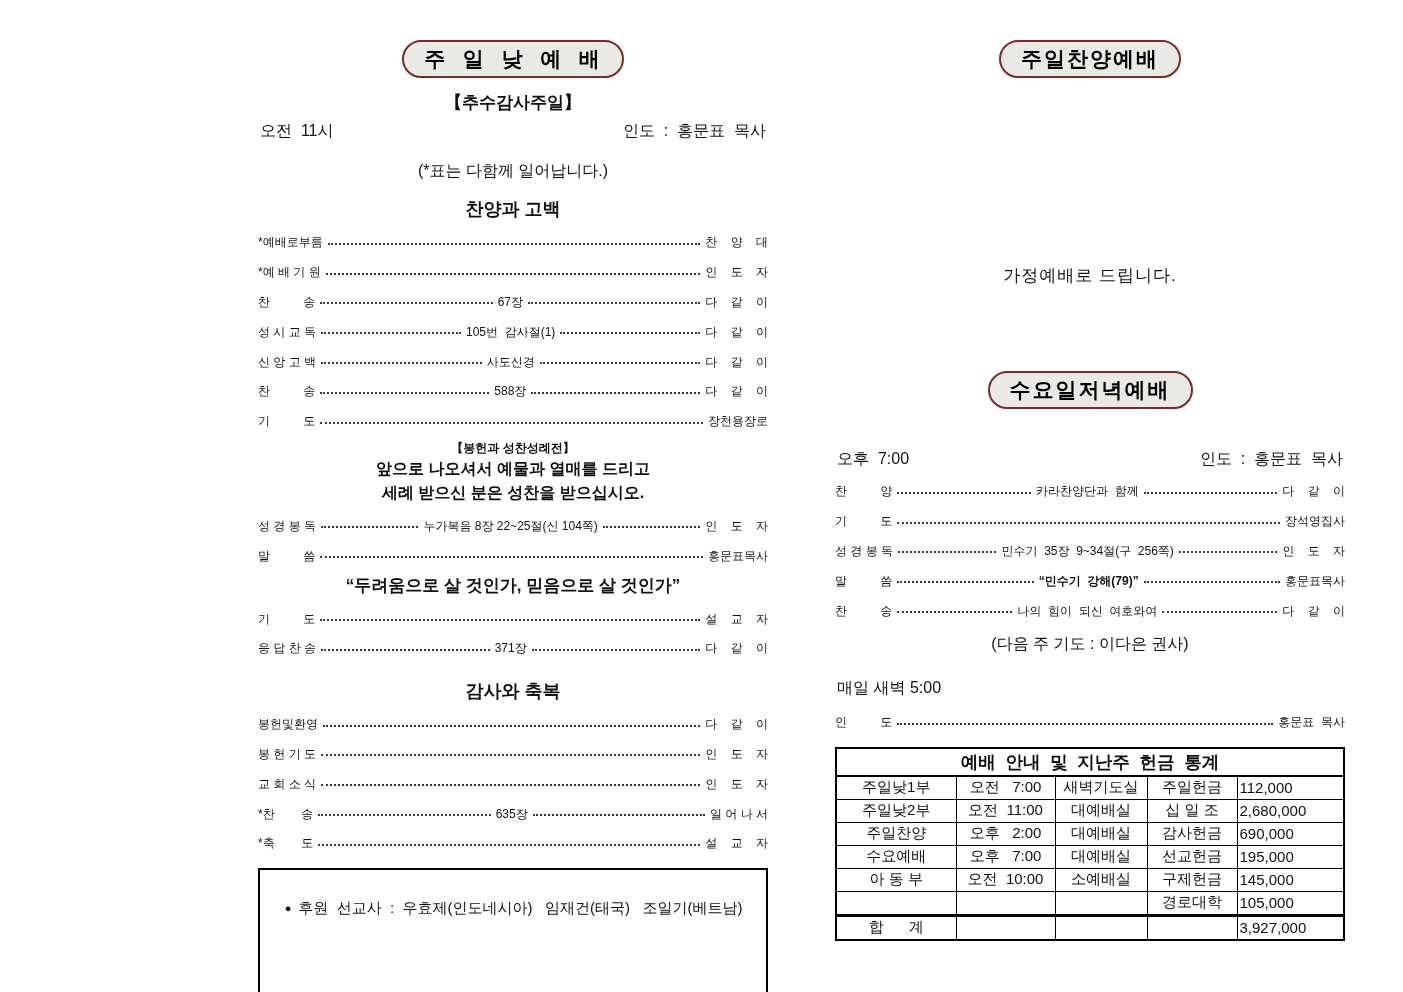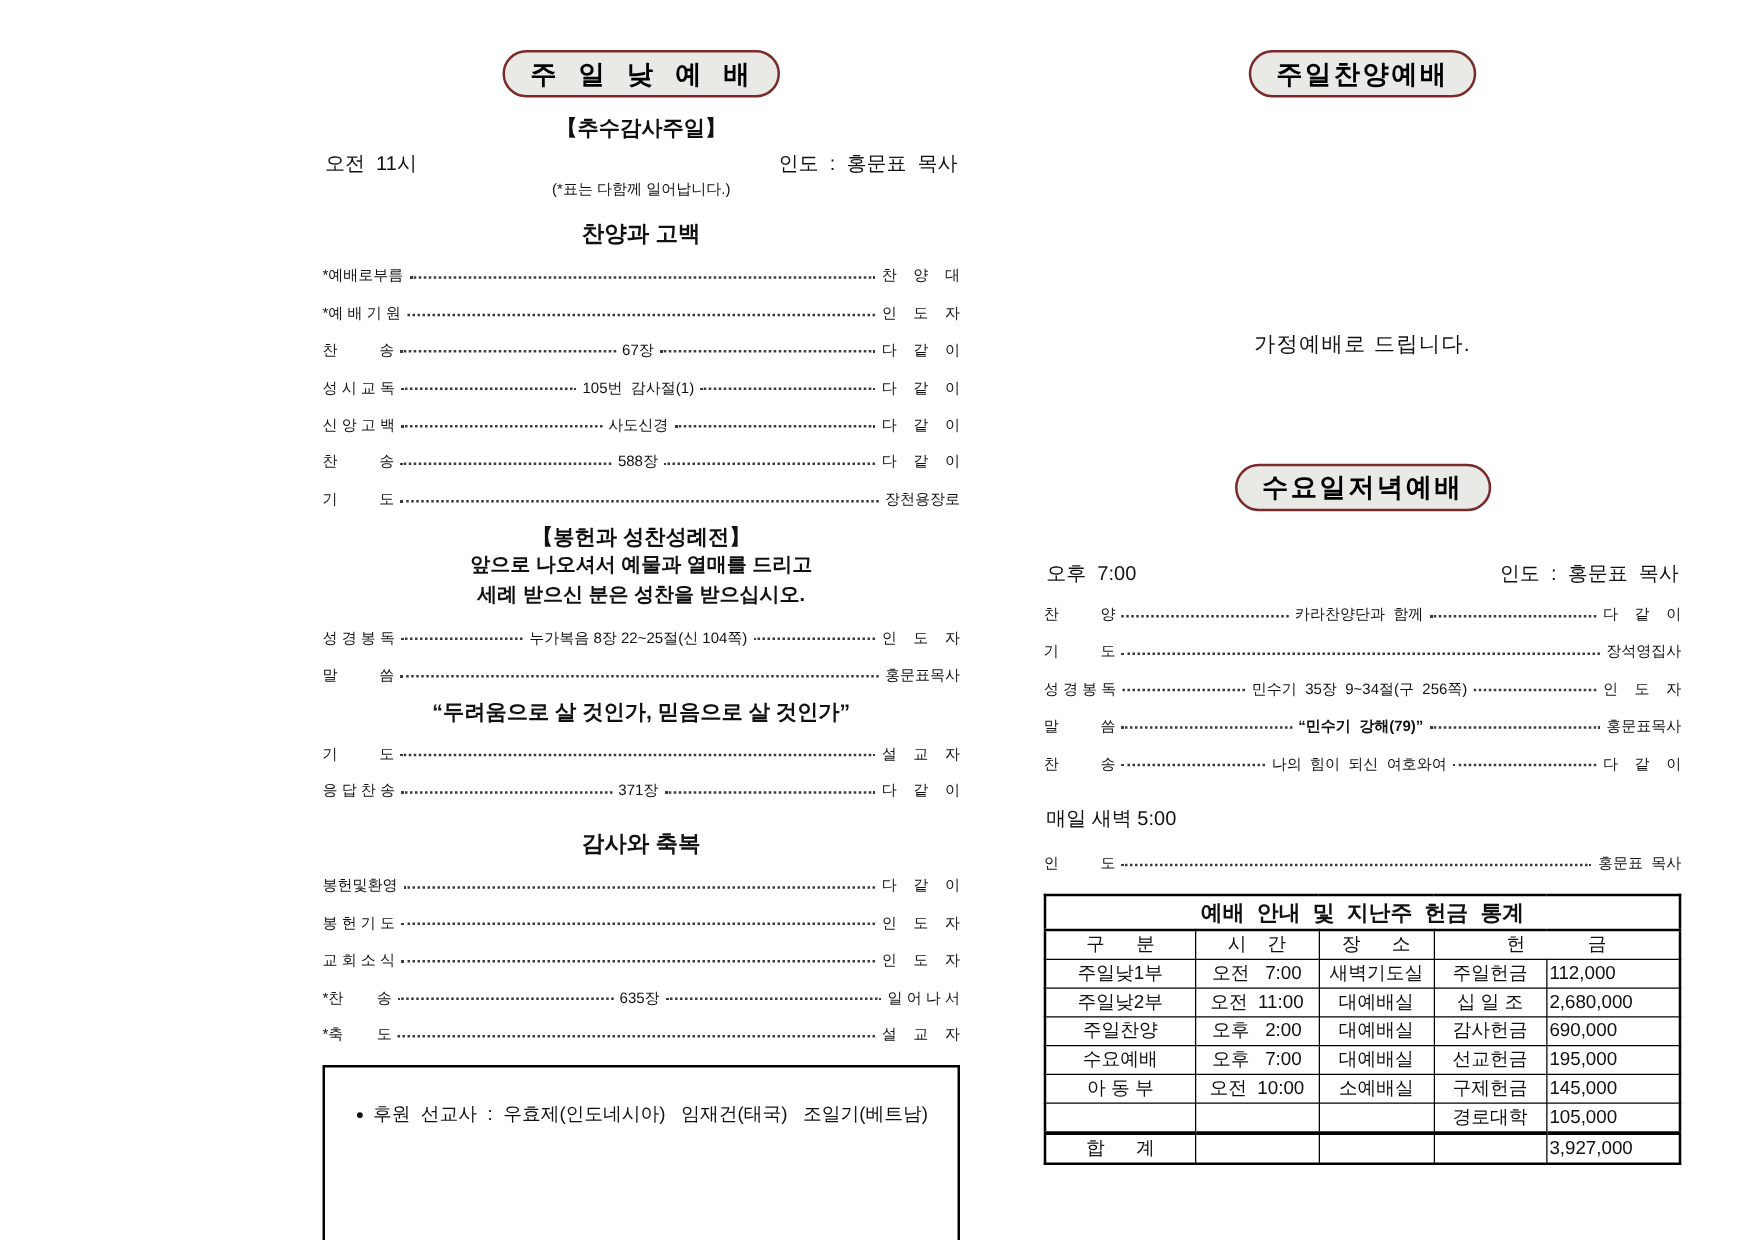--- a/index.html
+++ b/index.html
@@ -18,23 +18,23 @@
   .oval-wrap { text-align:center; }
   .oval {
     display:inline-block; border:2px solid #7a2a2a; background:#e9e9e5;
     border-radius:20px; padding:3px 20px; font-size:21px; font-weight:bold;
     letter-spacing:2px; color:#000000; white-space:pre;
   }
   .oval-wrap.first { margin-top:40px; }
 
   .subtitle { margin-top:13px; font-size:17px; font-weight:bold; }
   .row-lr { display:flex; justify-content:space-between; margin-top:7px; font-size:16px; padding:0 2px; white-space:pre; }
-  .note { margin-top:1px; font-size:12px; }
+  .note { margin-top:19px; font-size:16px; }
   .sec-heading { font-size:18px; font-weight:bold; margin-top:15px; }
-  .sec-sub { font-size:17px; margin-top:3px; }
+  .sec-sub { font-size:12px; margin-top:3px; }
   .line { font-size:16px; line-height:24px; }
   .quote { font-size:17px; line-height:23px; margin-top:3px; }
 
   .program { margin-top:7px; }
   .prow { display:flex; align-items:center; height:29.8px; font-size:12px; }
   .plabel, .pcenter, .pright { white-space:pre; }
   .pright { text-align:right; }
   .dots { flex:1; position:relative; min-width:14px; }
   .dots::before {
     content:""; position:absolute; left:5px; right:5px; top:58%;
@@ -255,20 +255,21 @@
     <span class="pright">홍문표목사</span>
   </div>
         <div class="prow">
     <span class="plabel">찬          송</span>
     <span class="dots d1"></span>
     <span class="pcenter">나의  힘이  되신  여호와여</span>
     <span class="dots d2"></span>
     <span class="pright">다    같    이</span>
   </div>
       </div>
+    <div class="next-note center">(다음  주  기도  :  이다은  권사)</div>
 
     <div class="dawn-time">매일  새벽  5:00</div>
     <div class="program">
         <div class="prow no-center">
     <span class="plabel">인          도</span>
     <span class="dots d1"></span>
 
     <span class="pright">홍문표  목사</span>
   </div>
       </div>
@@ -279,26 +280,20 @@
           <col style="width:120px">
             <col style="width:99px">
             <col style="width:92px">
             <col style="width:90px">
             <col>
         </colgroup>
         <tbody id="offering-tbody">
             <tr class="t-title">
               <td colspan="5">예배  안내  및  지난주  헌금  통계</td>
             </tr>
-            <tr class="t-head">
-              <td>구      분</td>
-              <td>시    간</td>
-              <td>장      소</td>
-              <td colspan="2">헌            금</td>
-            </tr>
             <tr>
               <td>주일낮1부</td>
               <td>오전   7:00</td>
               <td>새벽기도실</td>
               <td>주일헌금</td>
               <td class="amt">112,000</td>
             </tr>
             <tr>
               <td>주일낮2부</td>
               <td>오전  11:00</td>

